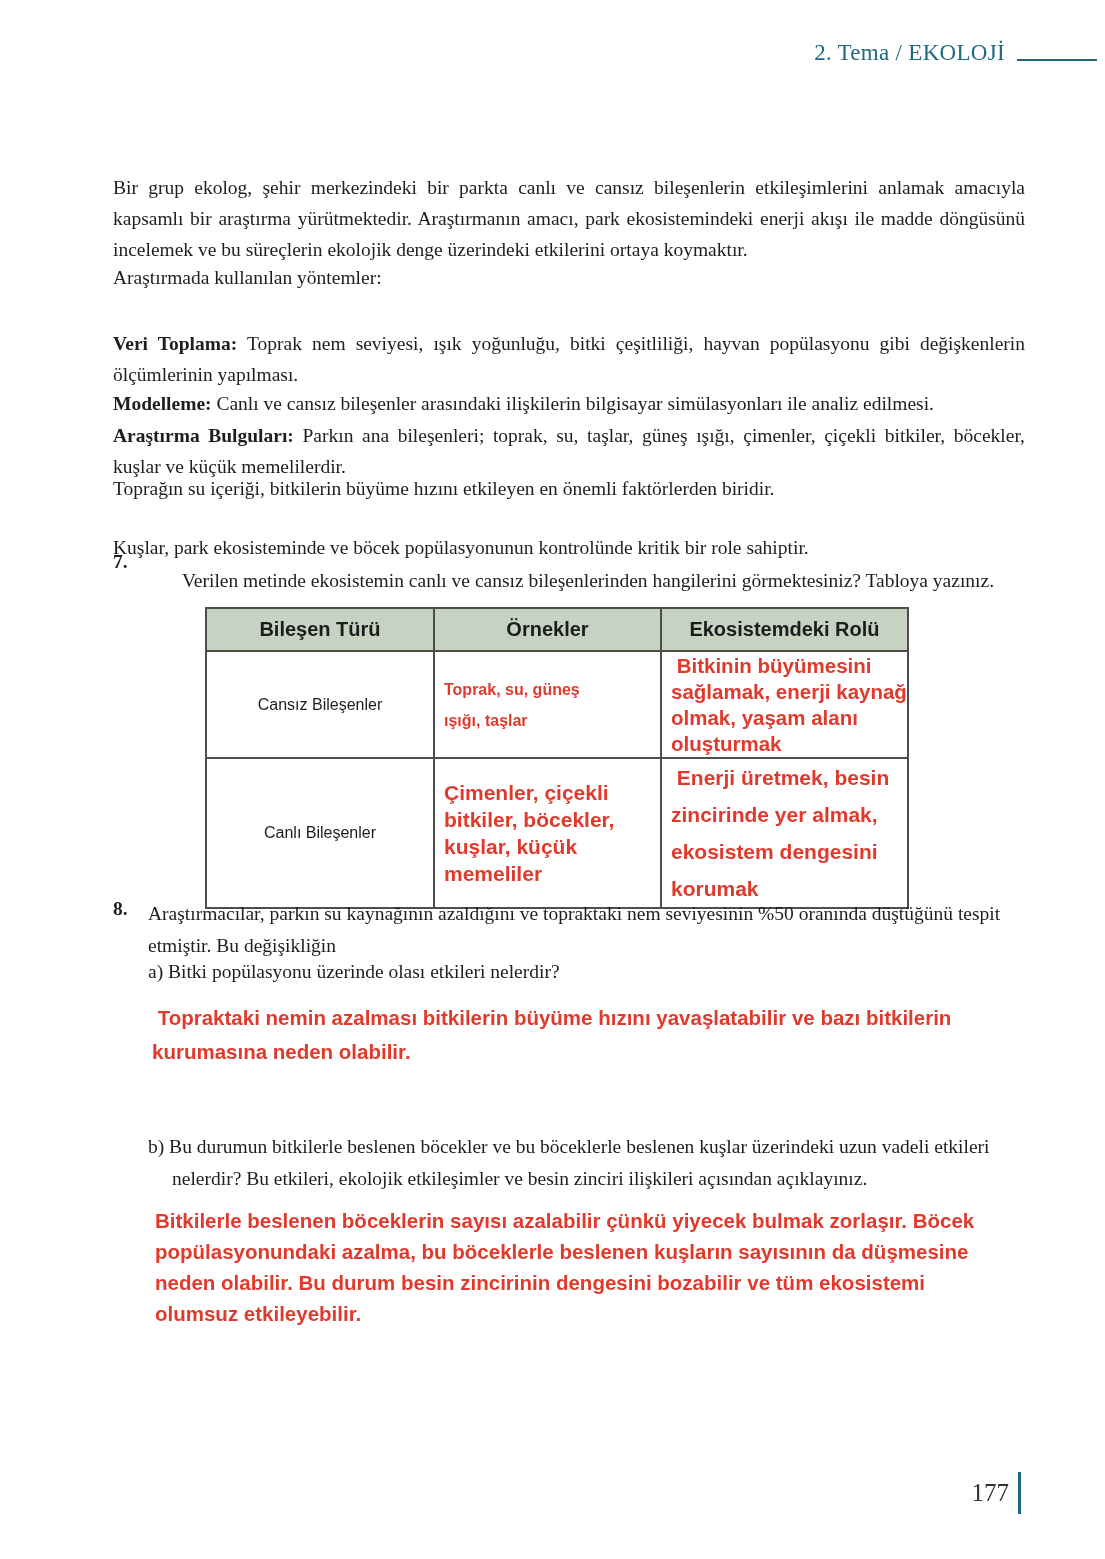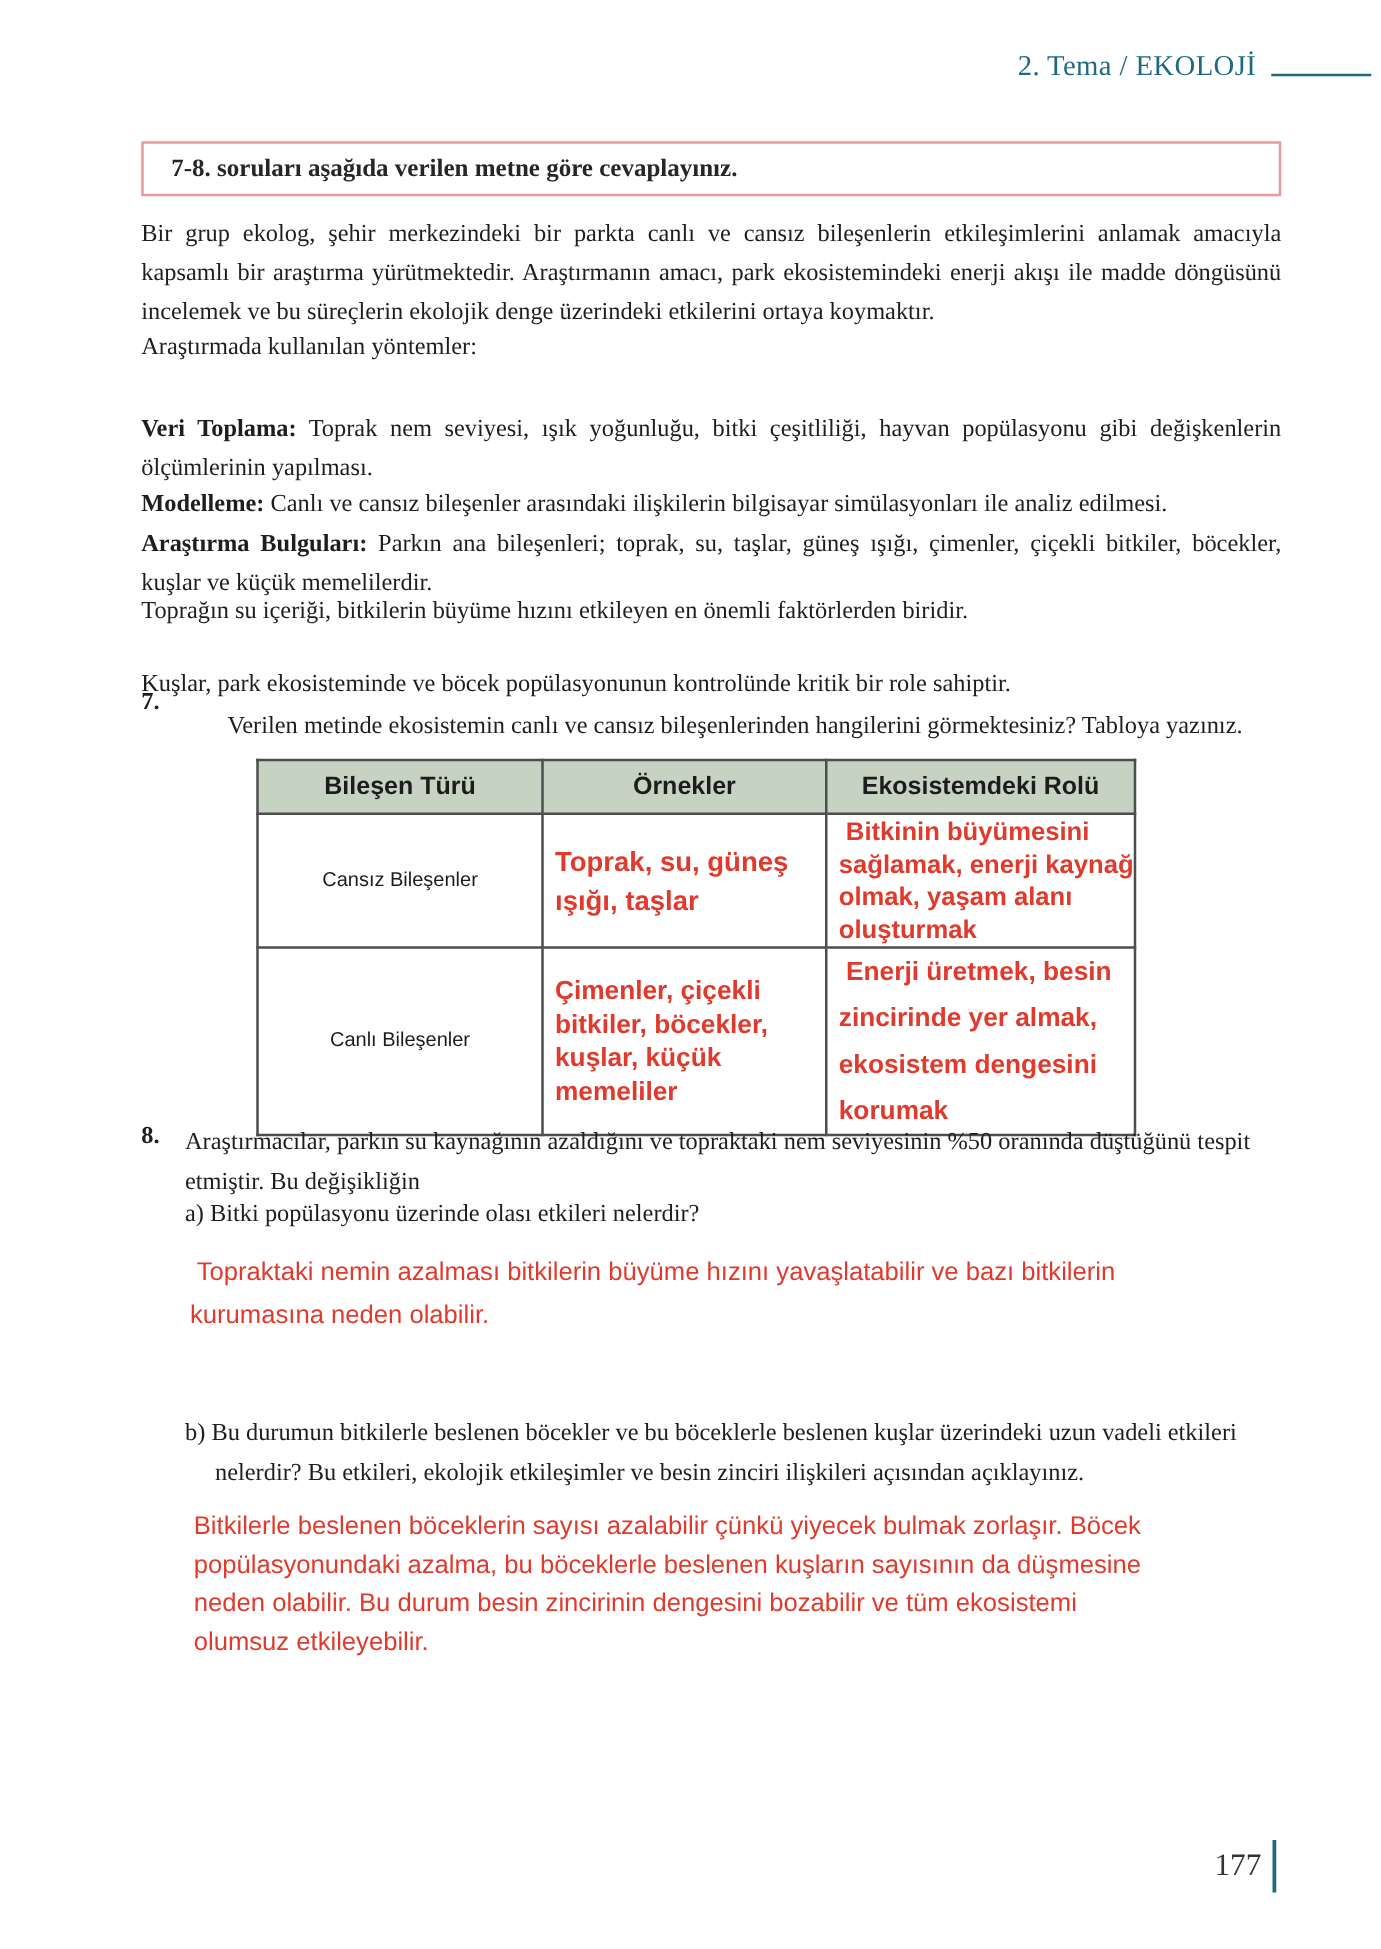--- a/index.html
+++ b/index.html
@@ -76,32 +76,32 @@
   }
   .tbl td{vertical-align:middle;}
   .cell-type{
     text-align:center;font-size:16px;color:#1c1c1c;
   }
   .red-pre{
     color:var(--red);font-weight:bold;
     white-space:pre;
     padding-left:9px;
   }
-  .ex1{font-size:22px;line-height:31px;}
+  .ex1{font-size:16px;line-height:31px;}
   .ex2{font-size:21px;line-height:27px;}
   .role1{font-size:20.5px;line-height:26px;}
   .role2{font-size:21px;line-height:37px;}
   .row1{height:107px;}
   .row2{height:105px;}
   
   .answer{
     position:absolute;
     color:var(--red);
     font-family:"Liberation Sans", sans-serif;
-    font-weight:normal;
+    font-weight:bold;
     white-space:pre;
   }
   .ans-a{top:1001px;left:152px;font-size:20.5px;line-height:34px;}
   .ans-b{top:1205px;left:155px;font-size:20.5px;line-height:31px;}
   
   .footer{
     position:absolute;top:1472px;right:84px;
     display:flex;align-items:center;gap:9px;
   }
   .pageno{font-size:25px;color:#333;}
@@ -110,23 +110,20 @@
 </head>
 <body>
 
 <div class="page">
 
   <div class="hdr">
     <span class="hdr-title">2. Tema / EKOLOJİ</span>
     <span class="hdr-rule"></span>
   </div>
 
-  <div class="ibox">
-    <span>7-8. soruları aşağıda verilen metne göre cevaplayınız.</span>
-  </div>
 
   <p class="para just" style="top:172px;">Bir grup ekolog, şehir merkezindeki bir parkta canlı ve cansız bileşenlerin etkileşimlerini anlamak amacıyla kapsamlı bir araştırma yürütmektedir. Araştırmanın amacı, park ekosistemindeki enerji akışı ile madde döngüsünü incelemek ve bu süreçlerin ekolojik denge üzerindeki etkilerini ortaya koymaktır.</p>
 
   <p class="para" style="top:262px;">Araştırmada kullanılan yöntemler:</p>
 
 
   <p class="para just" style="top:328px;"><span class="blabel">Veri Toplama:</span><span> Toprak nem seviyesi, ışık yoğunluğu, bitki çeşitliliği, hayvan popülasyonu gibi değişkenlerin ölçümlerinin yapılması.</span></p>
 
   <p class="para" style="top:388px;"><span class="blabel">Modelleme:</span><span> Canlı ve cansız bileşenler arasındaki ilişkilerin bilgisayar simülasyonları ile analiz edilmesi.</span></p>
 

